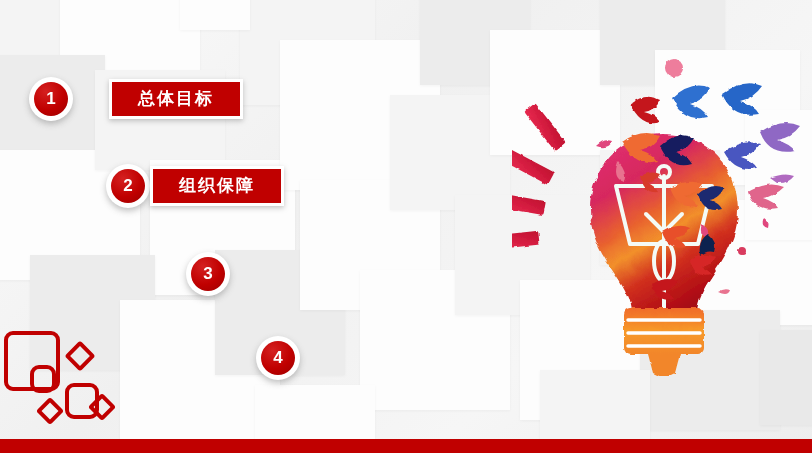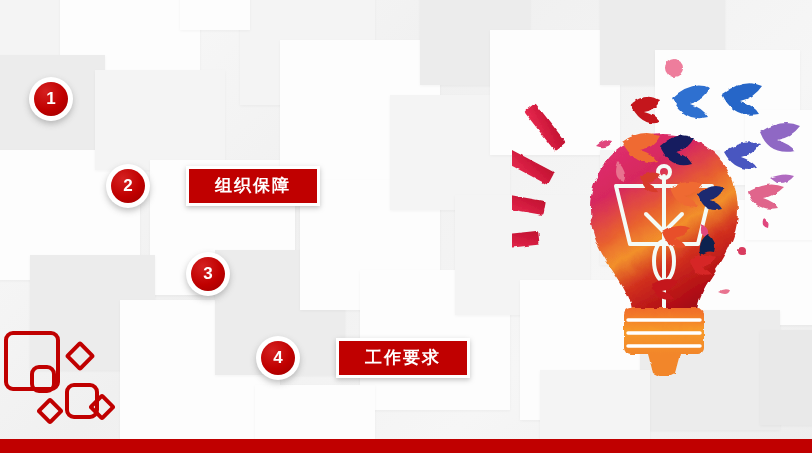--- a/index.html
+++ b/index.html
@@ -233,40 +233,40 @@
         <path d="M252 172 q6 4 4 10 q-8 -2 -4 -10 Z" fill="#e0477e"></path>
         <circle cx="230" cy="205" r="4" fill="#d93b5e"></circle>
       </g>
     </svg>
   </div>
 
   <div class="row" style="left:29px; top:77px;">
     <div class="num-circle">
       <span class="num-inner">1</span>
     </div>
+    <div class="label-box" style="margin-left: 36px; min-width: 134px; background: rgb(192, 0, 0);">总体目标</div>
   </div>
 
   <div class="row" style="left:106px; top:164px;">
     <div class="num-circle">
       <span class="num-inner">2</span>
     </div>
-    <div class="label-box" style="margin-left: 36px; min-width: 134px; background: rgb(192, 0, 0); font-family: Liberation Mono, monospace;">组织保障</div>
+    <div class="label-box" style="min-width: 134px; background: rgb(192, 0, 0); font-family: Liberation Mono, monospace;">组织保障</div>
   </div>
 
   <div class="row" style="left:186px; top:252px;">
     <div class="num-circle">
       <span class="num-inner">3</span>
     </div>
   </div>
 
   <div class="row" style="left:256px; top:336px;">
     <div class="num-circle">
       <span class="num-inner">4</span>
     </div>
-    <div class="label-box" style="margin-left: 36px; min-width: 134px; background: rgb(192, 0, 0);">工作要求</div>
   </div>
 
   <div id="deco">
     <div class="deco-sq" style="left: 4px; top: 22px; width: 56px; height: 60px; border-color: rgb(192, 0, 0);"></div>
     <div class="deco-sq" style="left: 30px; top: 56px; width: 26px; height: 28px; border-color: rgb(192, 0, 0);"></div>
     <div class="deco-dia" style="left: 69px; top: 36px; width: 22px; height: 22px; border-color: rgb(192, 0, 0);"></div>
     <div class="deco-sq" style="left: 65px; top: 74px; width: 34px; height: 36px; border-color: rgb(192, 0, 0);"></div>
     <div class="deco-dia" style="left: 92px; top: 88px; width: 20px; height: 20px; border-color: rgb(192, 0, 0);"></div>
     <div class="deco-dia" style="left: 40px; top: 92px; width: 20px; height: 20px; border-color: rgb(192, 0, 0);"></div>
   </div>

